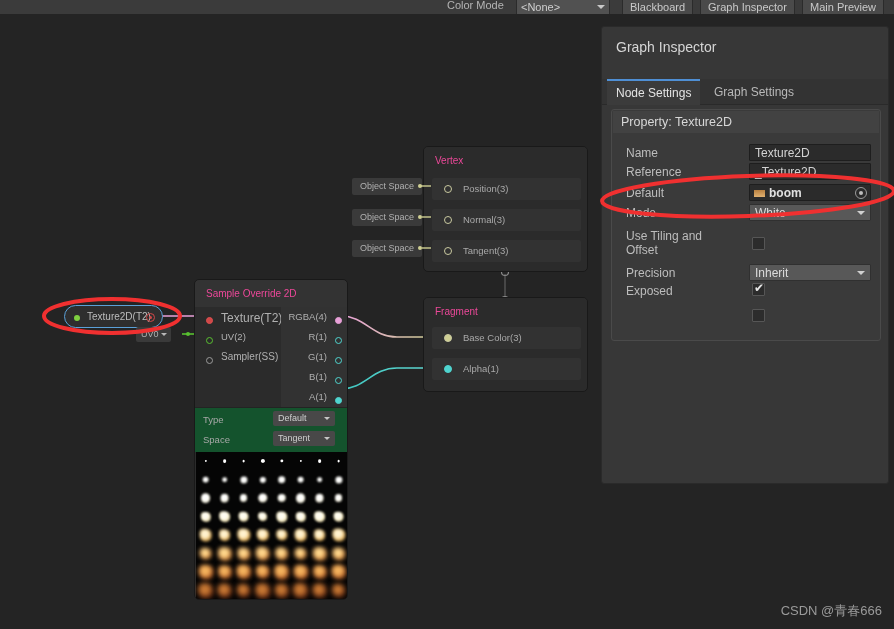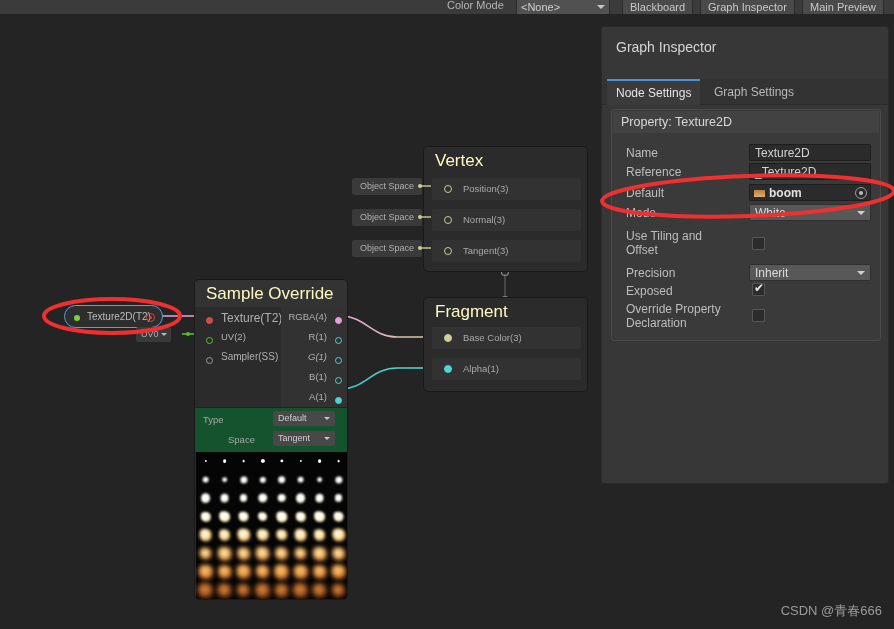--- a/index.html
+++ b/index.html
@@ -140,21 +140,21 @@
 
   
   .node {
     position: absolute;
     background: #2b2b2b;
     border: 1px solid #191919;
     border-radius: 5px;
   }
   .node-title {
     position: absolute; left: 0; top: 0; right: 0; height: 27px;
-    font-size: 17px; color: #fef9c3;
+    font-size: 10px; color: #ec4899;
     line-height: 27px; padding-left: 11px;
     border-top-left-radius: 4px; border-top-right-radius: 4px;
   }
   .slot {
     position: absolute;
     background: #323232;
     border-radius: 2px;
     font-size: 9.5px; color: #a9a9a9;
     line-height: 22px;
   }
@@ -347,35 +347,35 @@
       <span style="position:absolute;left:26px;top:24px;font-size:9.5px;color:#b0b0b0;">UV(2)</span>
       <span class="port small" style="left:11px;top:50px;border-color:#9a9a9a;"></span>
       <span style="position:absolute;left:26px;top:44px;font-size:10px;color:#b0b0b0;">Sampler(SS)</span>
     </div>
 
     <div style="position:absolute;left:86px;top:27px;width:68px;height:100px;background:#323232;">
       <span style="position:absolute;right:22px;top:4px;font-size:9.5px;color:#b0b0b0;">RGBA(4)</span>
       <span class="port pink filled small" style="right:7px;top:10px;"></span>
       <span style="position:absolute;right:22px;top:24px;font-size:9.5px;color:#b0b0b0;">R(1)</span>
       <span class="port teal small" style="right:7px;top:30px;"></span>
-      <span style="position:absolute;right:22px;top:44px;font-size:9.5px;color:#b0b0b0;font-style:italic;">G(1)</span>
+      <span style="position:absolute;right:22px;top:44px;font-size:9.5px;color:#b0b0b0;">G(1)</span>
       <span class="port teal small" style="right:7px;top:50px;"></span>
       <span style="position:absolute;right:22px;top:64px;font-size:9.5px;color:#b0b0b0;padding-left:32px;">B(1)</span>
       <span class="port teal small" style="right:7px;top:70px;"></span>
       <span style="position:absolute;right:22px;top:84px;font-size:9.5px;color:#b0b0b0;">A(1)</span>
       <span class="port teal filled small" style="right:7px;top:90px;"></span>
     </div>
 
     <div style="position:absolute;left:0;top:127px;width:154px;height:45px;background:#14532d;border-top:1px solid #232323;">
       <span class="stx-settings-row" style="left:8px;top:6px;">Type</span>
       <div class="stx-select" style="left:78px;top:3px;">
         <span>Default</span>
         <span class="caret"></span>
       </div>
-      <span class="stx-settings-row" style="left:8px;top:26px;margin-left:25px;">Space</span>
+      <span class="stx-settings-row" style="left:8px;top:26px;">Space</span>
       <div class="stx-select" style="left:78px;top:23px;">
         <span>Tangent</span>
         <span class="caret"></span>
       </div>
     </div>
 
     <div class="preview" id="preview-grid" style="left: 1px; top: 172px; width: 152px; height: 148px; grid-template-columns: repeat(8, 1fr); grid-template-rows: repeat(8, 1fr);">
         <div class="pv-cell">
           <div style="position: absolute; left: 50%; top: 50%; transform: translate(-50%, -50%); width: 12%; height: 12%; border-radius: 45%; background: radial-gradient(circle at 45% 40%, rgb(255, 255, 255) 0%, rgb(255, 255, 255) 32%, rgb(232, 232, 232) 62%, rgba(60, 20, 5, 0) 100%); filter: blur(0.6px);"></div>
         </div>
@@ -619,22 +619,20 @@
 
       <div class="prop-row-label" style="top:156px;">Precision</div>
       <div class="prop-select" style="top:154px;">
         <span>Inherit</span>
         <span class="caret"></span>
       </div>
 
       <div class="prop-row-label" style="top:174px;">Exposed</div>
       <div class="chk on" style="top:173px;"></div>
 
-      <div class="prop-row-label" style="top:192px;">Override Property
-Declaration</div>
       <div class="chk" style="top:199px;"></div>
     </div>
   </div>
 
   <svg class="overlay" width="894" height="629">
     <ellipse cx="112" cy="316" rx="68" ry="17" fill="none" stroke="#f03030" stroke-width="4"></ellipse>
     <ellipse cx="748" cy="196" rx="146" ry="20" fill="none" stroke="#f03030" stroke-width="4" transform="rotate(-2 748 196)"></ellipse>
   </svg>
 
   <div class="watermark">CSDN @青春666</div>

